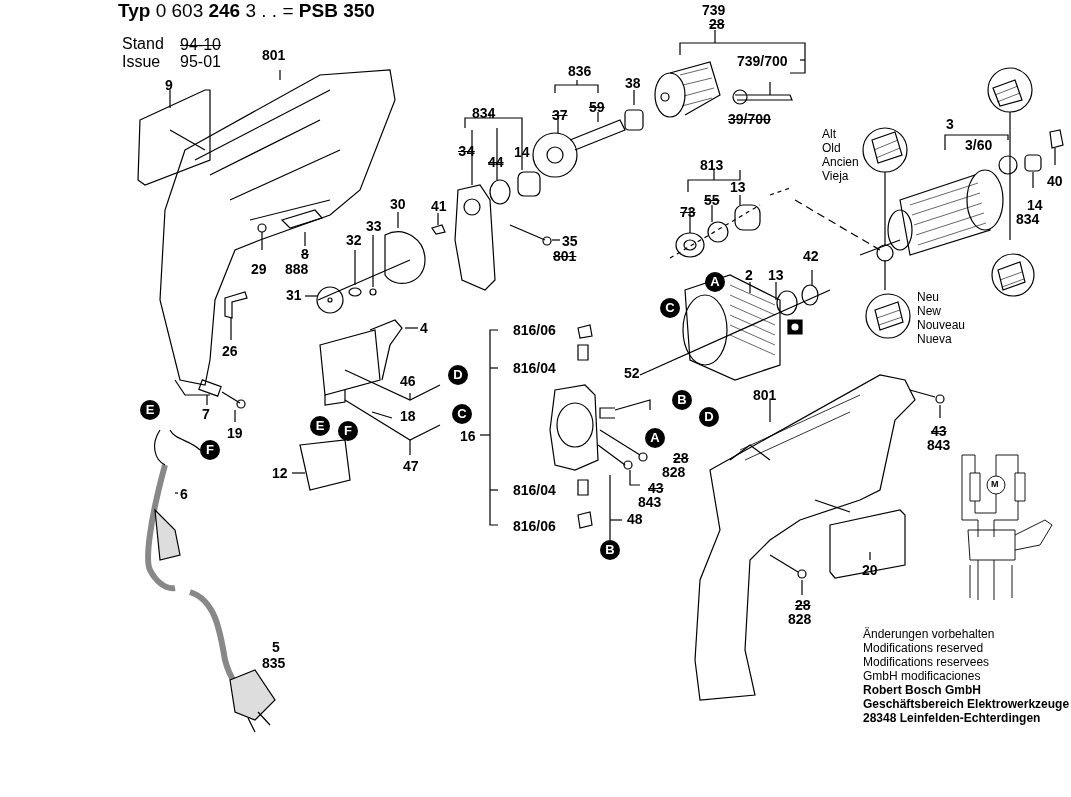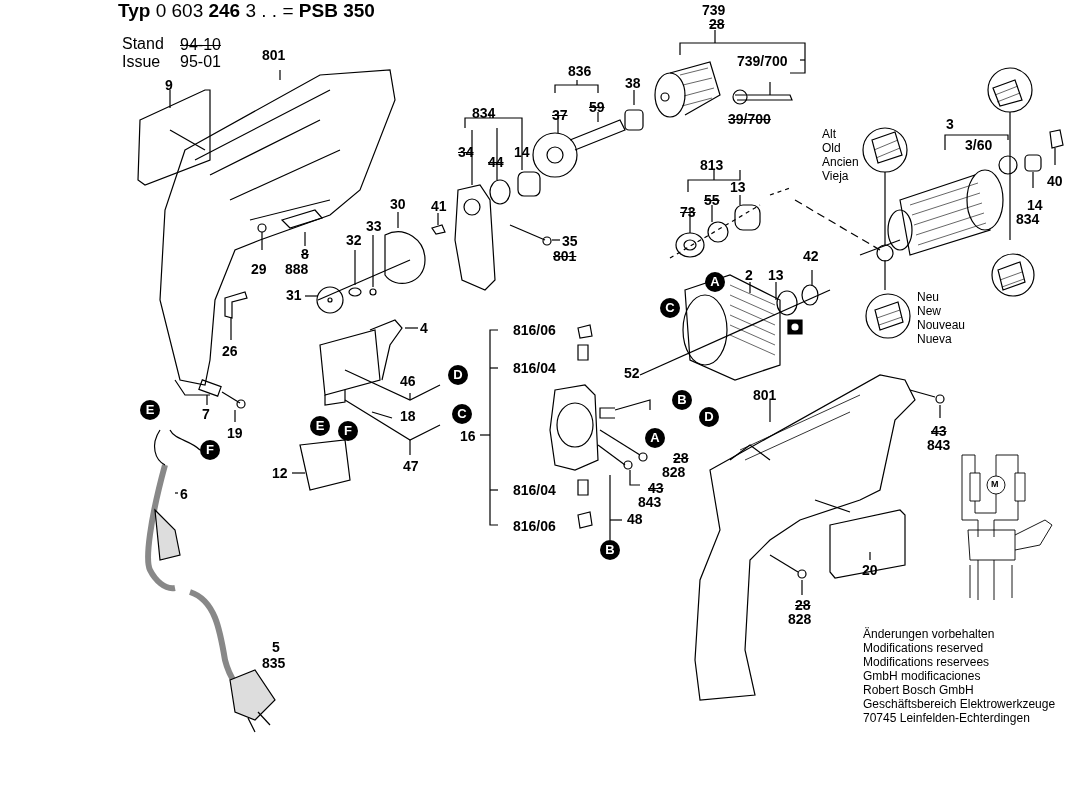--- a/index.html
+++ b/index.html
@@ -5,21 +5,21 @@
   html, body { margin: 0; padding: 0; background: #ffffff; }
   body { width: 1071px; height: 797px; position: relative; overflow: hidden;
          font-family: "Liberation Sans", sans-serif; color: #000; }
   .abs { position: absolute; white-space: nowrap; }
   .title { font-size: 19px; left: 118px; top: 0px; }
   .title b { font-weight: bold; }
   .meta { font-size: 16px; line-height: 18px; }
   .lbl { font-size: 14px; font-weight: bold; line-height: 14px; }
   .lbl.strike { text-decoration: line-through; font-weight: bold; }
   .note { font-size: 12px; line-height: 14px; }
-  .note.b { font-weight: normal; }
+  .note.b { font-weight: bold; }
   .circ { width: 20px; height: 20px; border-radius: 50%; background: #000; color: #fff;
           font-size: 13px; font-weight: bold; text-align: center; line-height: 20px; }
   svg.draw { position: absolute; left: 0; top: 0; }
   svg.draw * { vector-effect: non-scaling-stroke; }
 </style>
 </head>
 <body>
 
 <svg class="draw" width="1071" height="797" fill="none" stroke="#000" stroke-width="1.2">
 
@@ -276,21 +276,21 @@
 <div class="abs lbl" style="left:403px;top:459px;">47</div>
 <div class="abs lbl" style="left:460px;top:429px;">16</div>
 <div class="abs lbl" style="left:390px;top:197px;">30</div>
 <div class="abs lbl" style="left:431px;top:199px;">41</div>
 <div class="abs lbl" style="left:346px;top:233px;">32</div>
 <div class="abs lbl" style="left:366px;top:219px;">33</div>
 <div class="abs lbl" style="left:286px;top:288px;">31</div>
 <div class="abs lbl" style="left:562px;top:234px;">35</div>
 <div class="abs lbl strike" style="left:553px;top:249px;">801</div>
 <div class="abs lbl" style="left:472px;top:106px;">834</div>
-<div class="abs lbl strike" style="left:458px;top:145px;">34</div>
+<div class="abs lbl strike" style="left:458px;top:145px;font-family:Liberation Mono, monospace;">34</div>
 <div class="abs lbl strike" style="left:488px;top:155px;">44</div>
 <div class="abs lbl" style="left:514px;top:145px;">14</div>
 <div class="abs lbl" style="left:568px;top:64px;">836</div>
 <div class="abs lbl strike" style="left:552px;top:108px;">37</div>
 <div class="abs lbl strike" style="left:589px;top:100px;">59</div>
 <div class="abs lbl" style="left:625px;top:76px;">38</div>
 <div class="abs lbl" style="left:702px;top:3px;">739</div>
 <div class="abs lbl strike" style="left:709px;top:17px;">28</div>
 <div class="abs lbl" style="left:737px;top:54px;">739/700</div>
 <div class="abs lbl strike" style="left:728px;top:68px;margin-top:44px;">39/700</div>
@@ -352,14 +352,14 @@
 
 <div class="abs note" style="left:863px;top:627px;">
   <div>Änderungen vorbehalten</div>
   <div>Modifications reserved</div>
   <div>Modifications reservees</div>
   <div>GmbH modificaciones</div>
 </div>
 <div class="abs note b" style="left:863px;top:683px;">
   <div>Robert Bosch GmbH</div>
   <div>Geschäftsbereich Elektrowerkzeuge</div>
-  <div>70745 Leinfelden-Echterdingen</div>
+  <div>28348 Leinfelden-Echterdingen</div>
 </div>
 
 </body></html>

